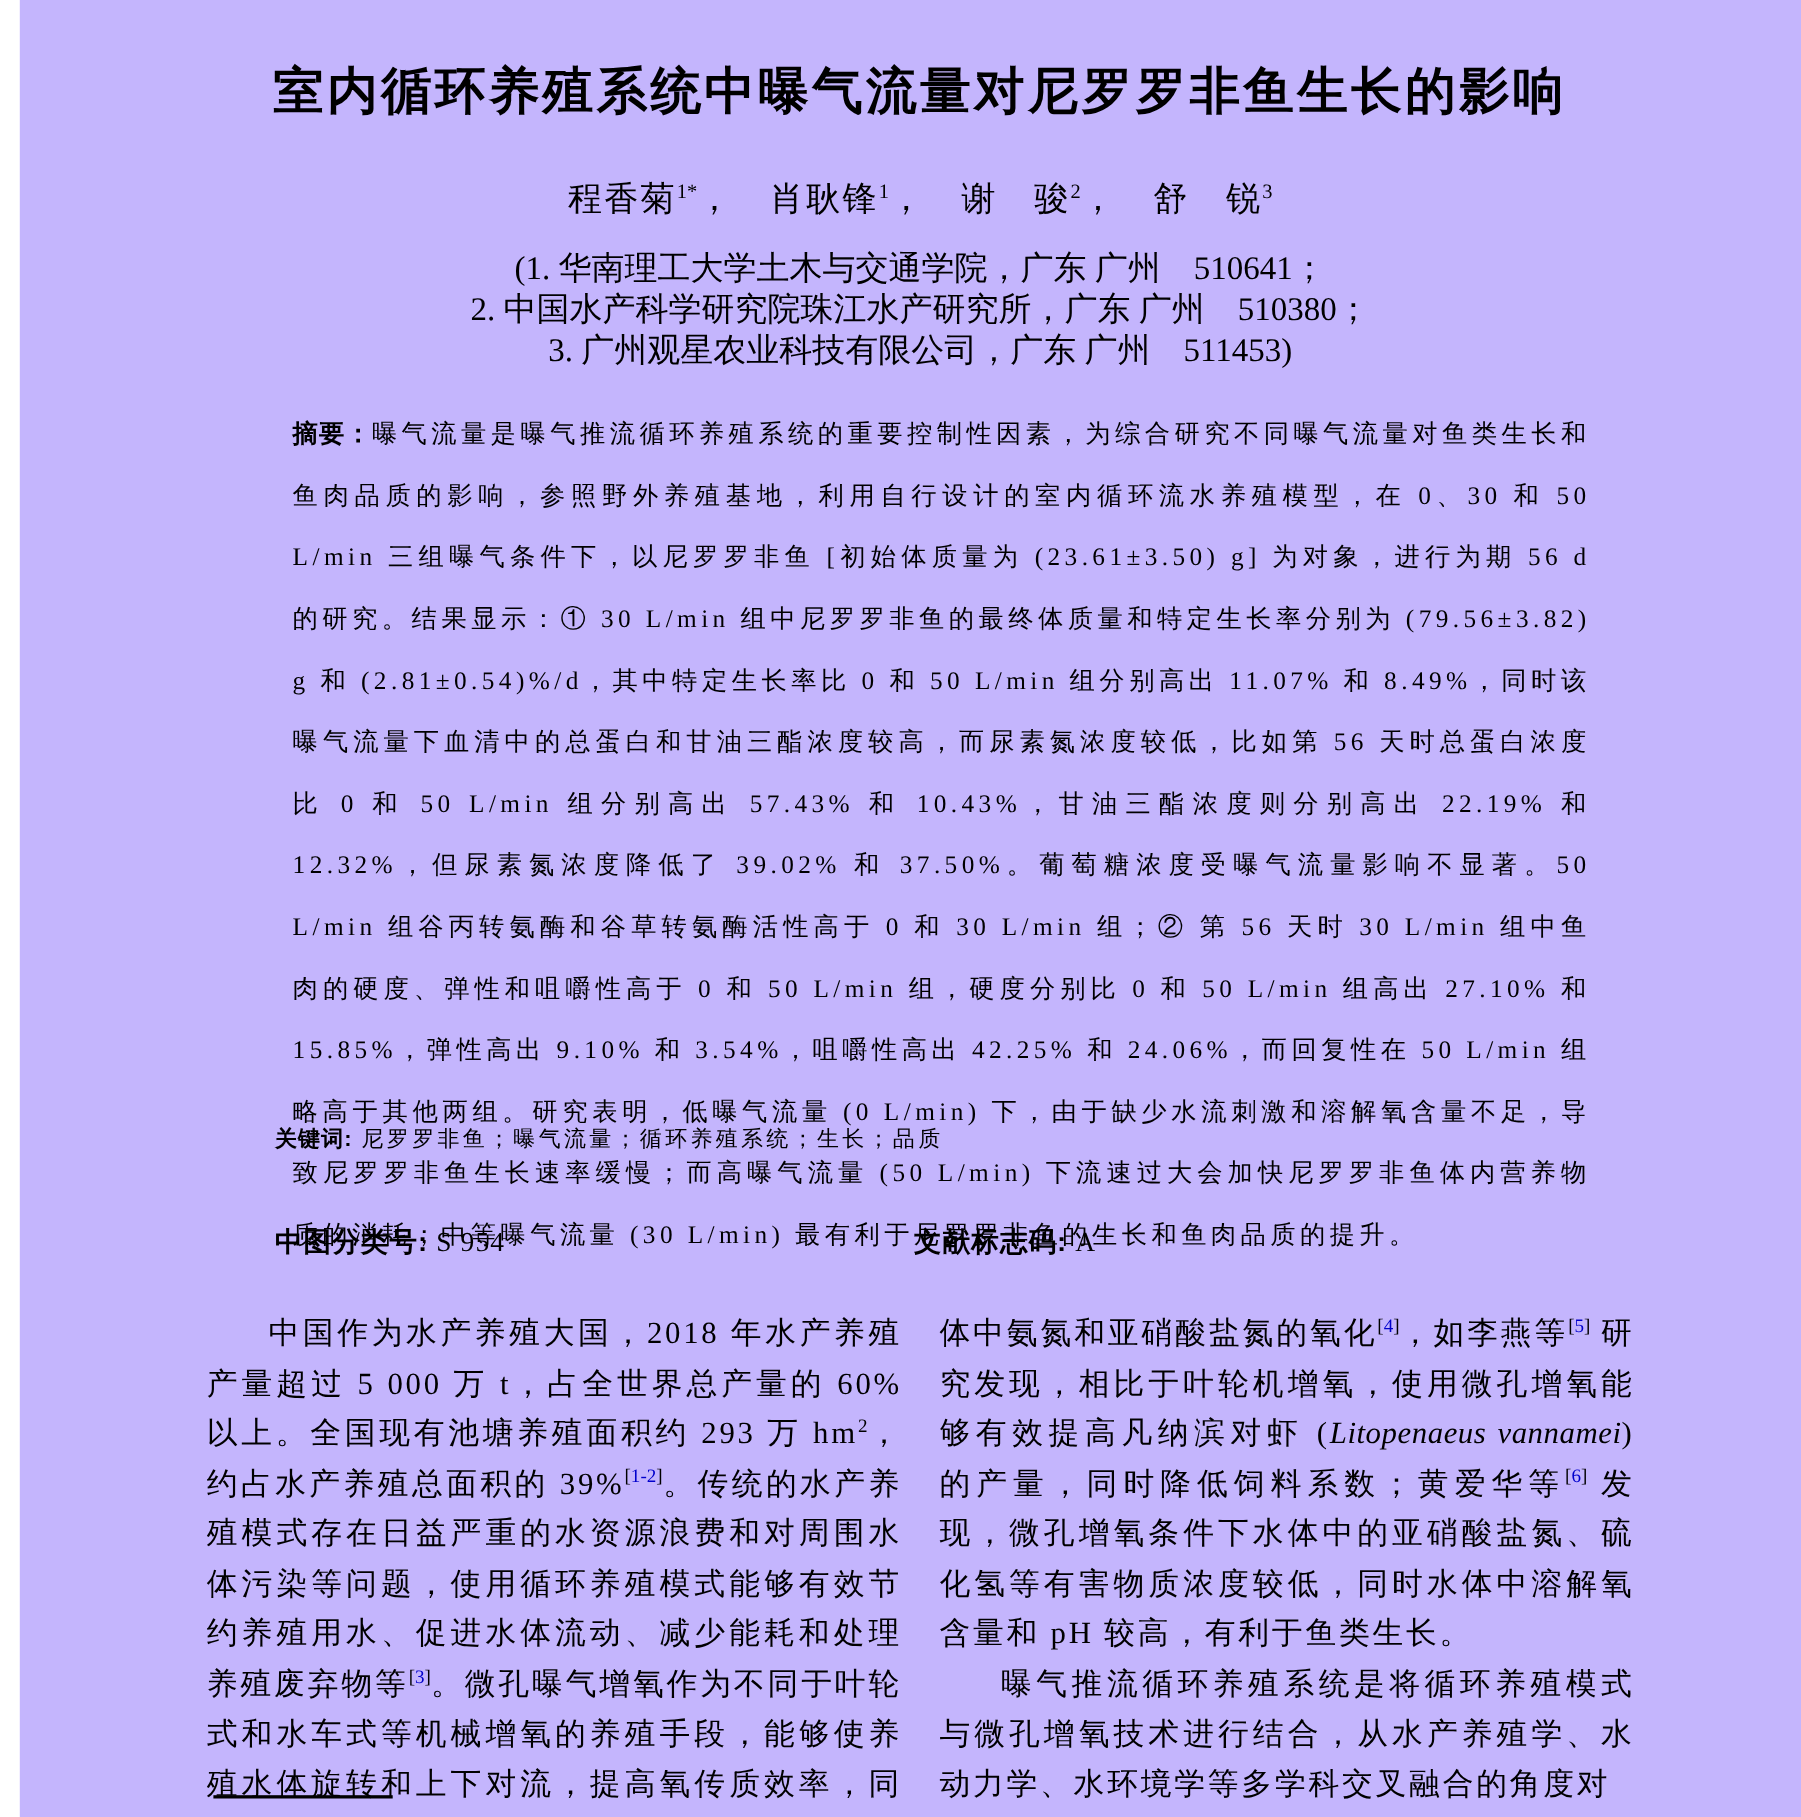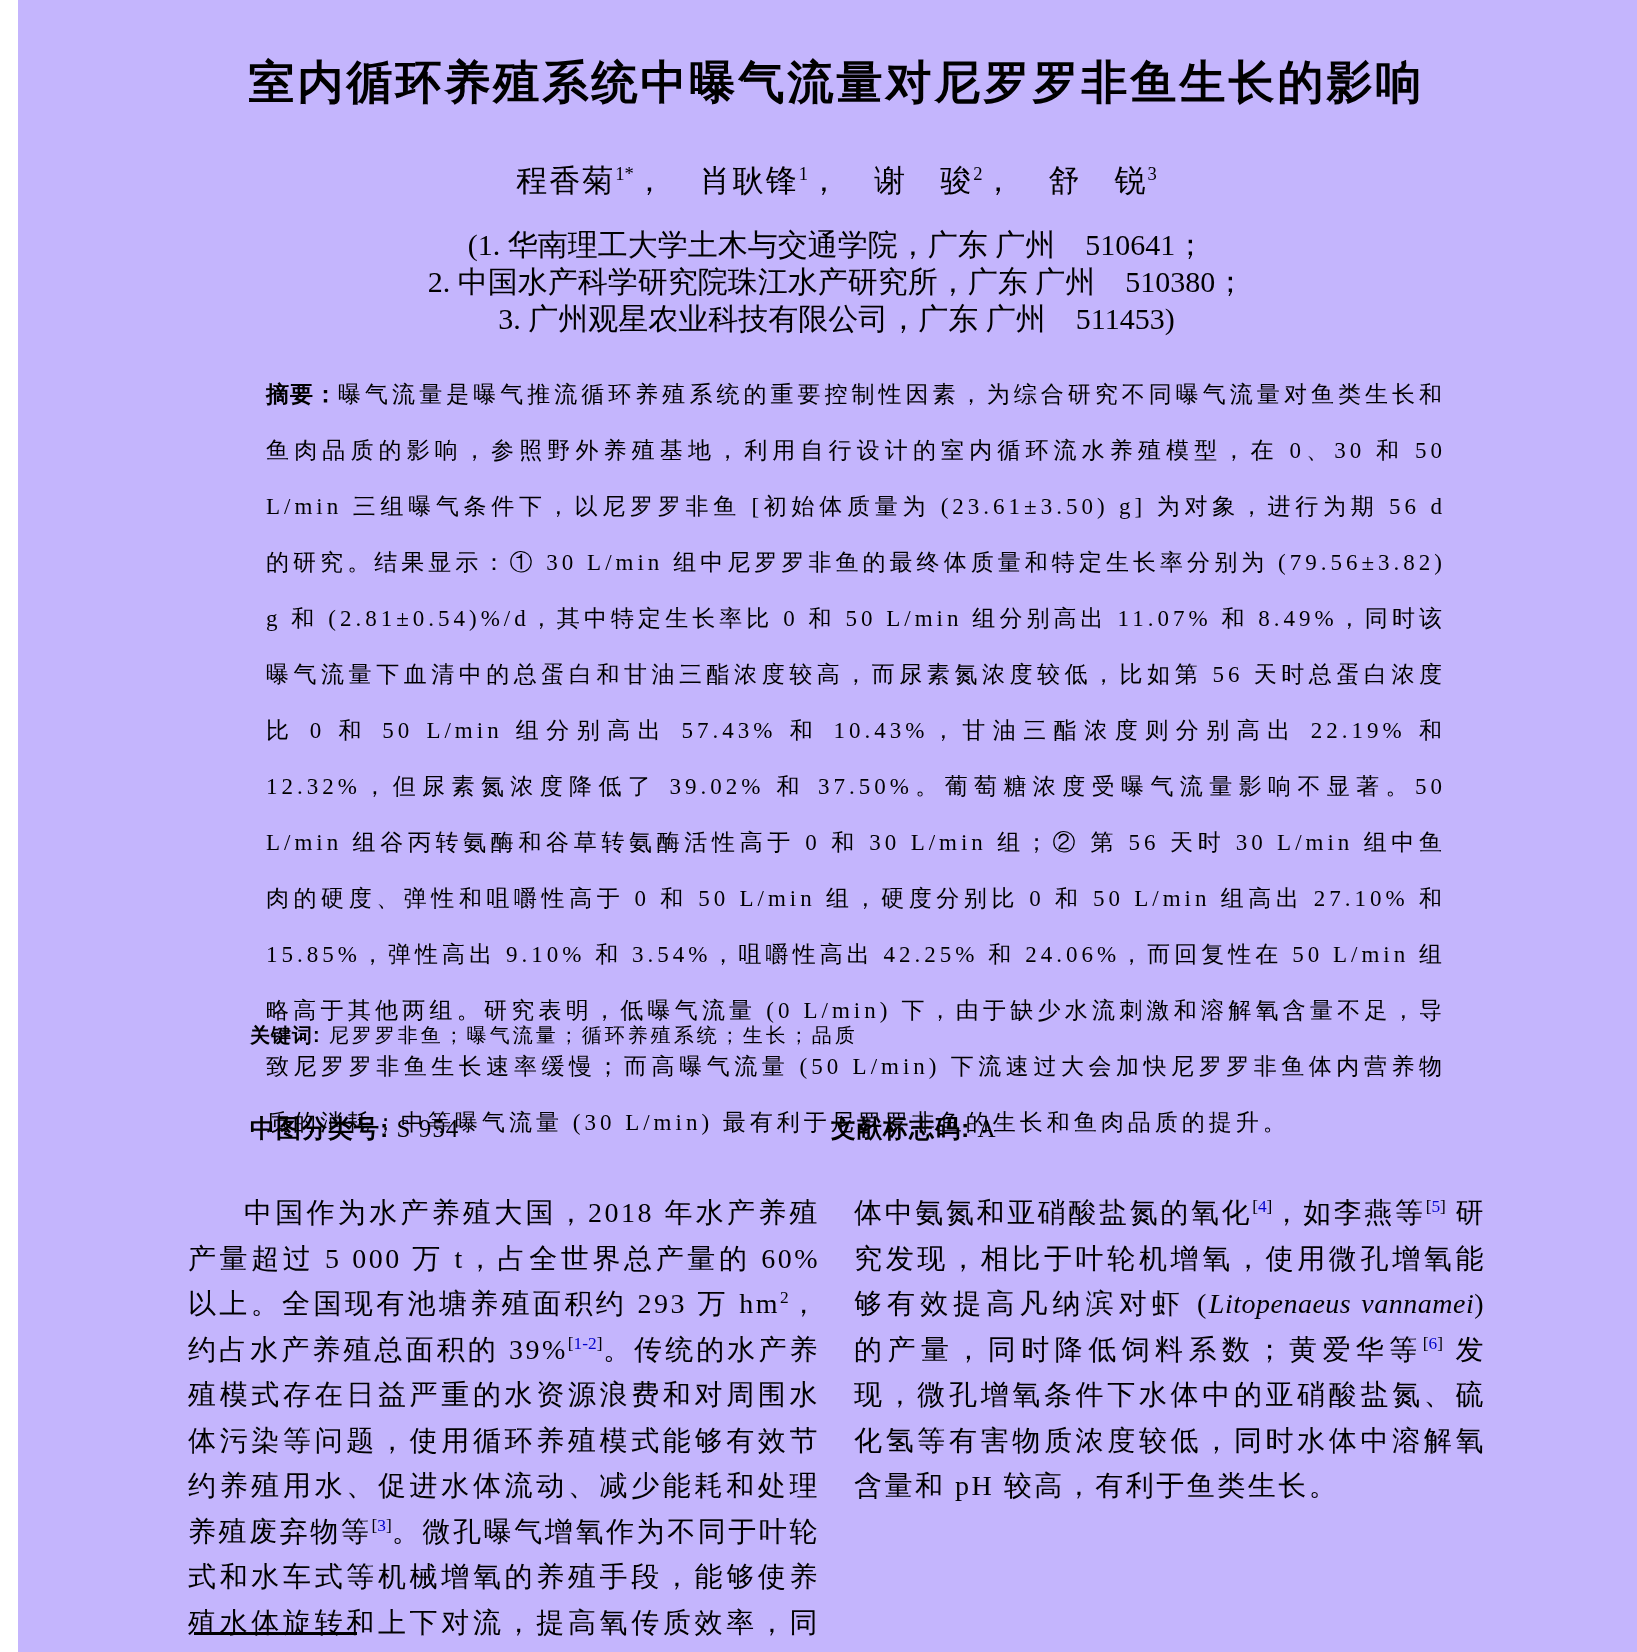--- a/index.html
+++ b/index.html
@@ -89,17 +89,18 @@
       <span>A</span>
     </span>
   </div>
 
   <div class="column col-left">
       <p class="indent">中国作为水产养殖大国，2018 年水产养殖产量超过 5 000 万 t，占全世界总产量的 60% 以上。全国现有池塘养殖面积约 293 万 hm<sup>2</sup>，约占水产养殖总面积的 39%<sup class="cite"><span>[</span><span style="color: rgb(0, 0, 204);">1-2</span><span>]</span></sup>。传统的水产养殖模式存在日益严重的水资源浪费和对周围水体污染等问题，使用循环养殖模式能够有效节约养殖用水、促进水体流动、减少能耗和处理养殖废弃物等<sup class="cite"><span>[</span><span style="color: rgb(0, 0, 204);">3</span><span>]</span></sup>。微孔曝气增氧作为不同于叶轮式和水车式等机械增氧的养殖手段，能够使养殖水体旋转和上下对流，提高氧传质效率，同时加快水</p>
     </div>
 
   <div class="column col-right">
       <p>体中氨氮和亚硝酸盐氮的氧化<sup class="cite"><span>[</span><span style="color: rgb(0, 0, 204);">4</span><span>]</span></sup>，如李燕等<sup class="cite"><span>[</span><span style="color: rgb(0, 0, 204);">5</span><span>]</span></sup> 研究发现，相比于叶轮机增氧，使用微孔增氧能够有效提高凡纳滨对虾 (<i>Litopenaeus vannamei</i>) 的产量，同时降低饲料系数；黄爱华等<sup class="cite"><span>[</span><span style="color: rgb(0, 0, 204);">6</span><span>]</span></sup> 发现，微孔增氧条件下水体中的亚硝酸盐氮、硫化氢等有害物质浓度较低，同时水体中溶解氧含量和 pH 较高，有利于鱼类生长。</p>
+      <p class="indent">曝气推流循环养殖系统是将循环养殖模式与微孔增氧技术进行结合，从水产养殖学、水动力学、水环境学等多学科交叉融合的角度对</p>
     </div>
 
   <div class="footnote-rule"></div>
 
 </div>
 
 </body></html>

